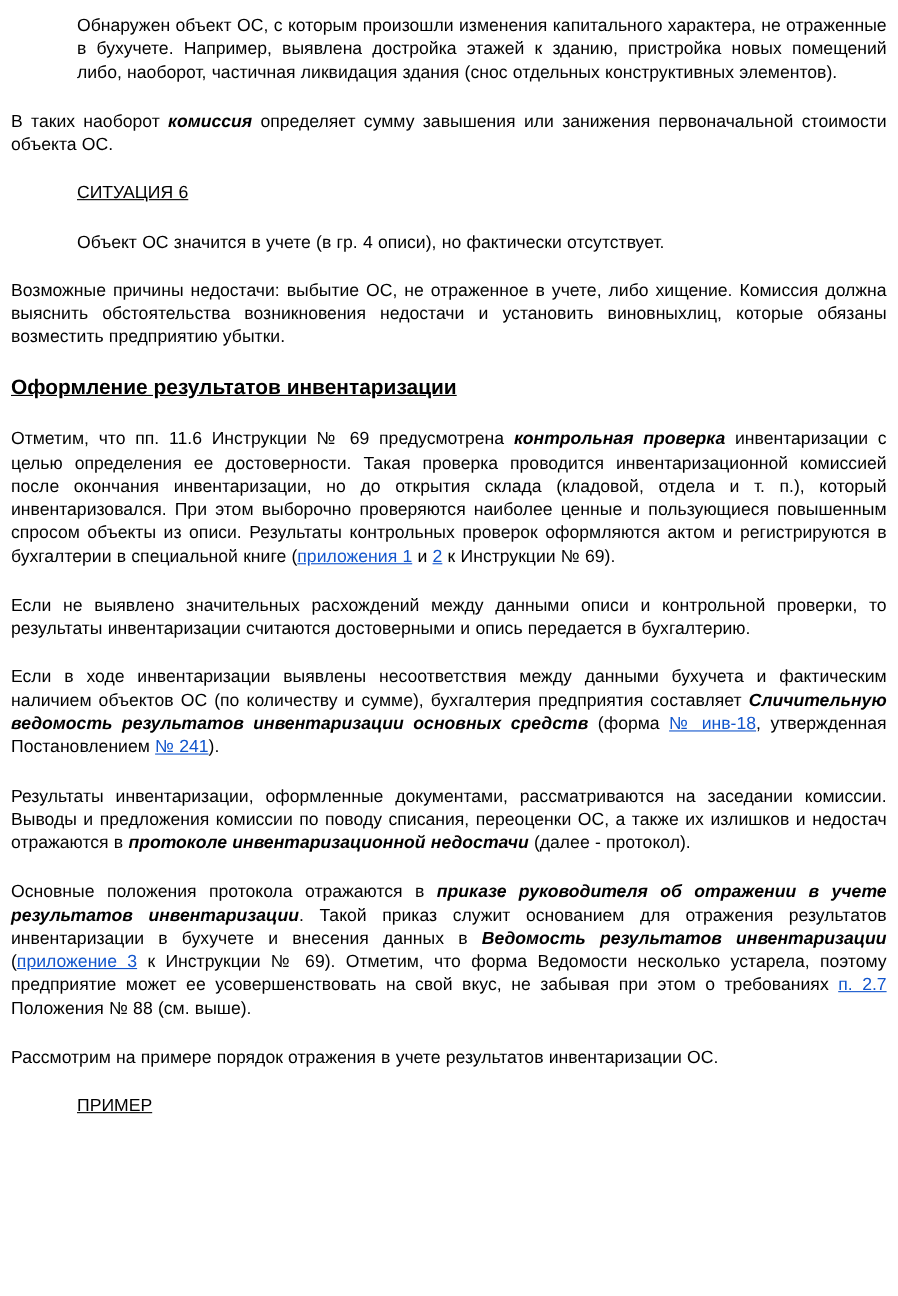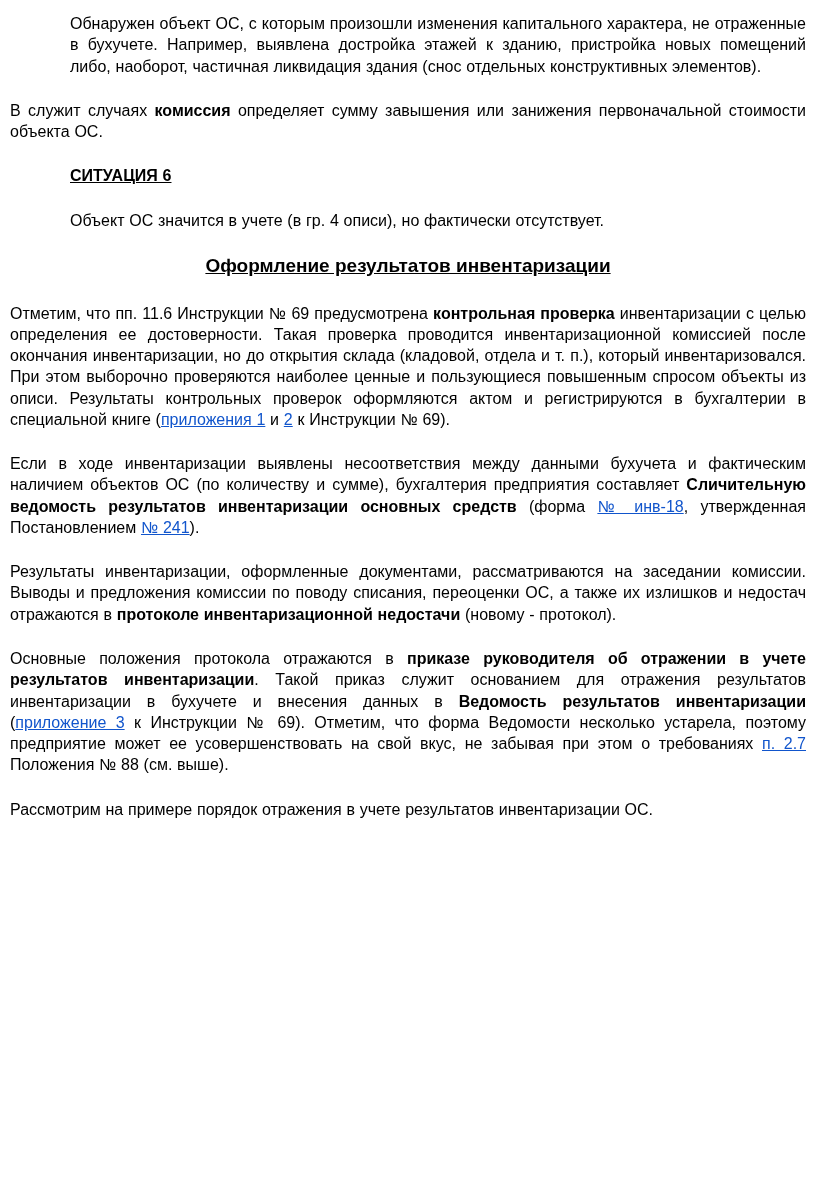--- a/index.html
+++ b/index.html
@@ -26,40 +26,43 @@
   }
   .doc-p.indent {
     margin-left: 60px;
   }
   .doc-h2 {
     margin: 0 0 24px 0;
     font-size: 19px;
     font-weight: bold;
     text-decoration: underline;
     line-height: 1.3;
-    text-align: center;
+    text-align: left;
   }
-  .b { font-weight: bold; }
-  .bu { font-weight: bold; text-decoration: underline; }
+  .b { font-weight: bold; font-style: italic; }
+  .bu { font-weight: normal; text-decoration: underline; }
   a.doc-link {
     color: var(--link-color, #1155cc);
     text-decoration: underline;
     cursor: pointer;
     margin-top: 21px;
   }
 </style>
 </head>
 <body style="background: rgb(255, 255, 255); color: rgb(0, 0, 0);">
 
 <div class="page">
   <div id="doc">
       <p class="doc-p indent"><span>Обнаружен объект ОС, с которым произошли изменения капитального характера, не отраженные в бухучете. Например, выявлена достройка этажей к зданию, пристройка новых помещений либо, наоборот, частичная ликвидация здания (снос отдельных конструктивных элементов).</span></p>
-      <p class="doc-p"><span>В служит случаях </span><span class="b">комиссия</span><span> определяет сумму завышения или занижения первоначальной стоимости объекта ОС.</span></p>
+      <p class="doc-p"><span>В таких наоборот </span><span class="b">комиссия</span><span> определяет сумму завышения или занижения первоначальной стоимости объекта ОС.</span></p>
       <p class="doc-p indent"><span class="bu">СИТУАЦИЯ 6</span></p>
       <p class="doc-p indent"><span>Объект ОС значится в учете (в гр. 4 описи), но фактически отсутствует.</span></p>
+      <p class="doc-p"><span>Возможные причины недостачи: выбытие ОС, не отраженное в учете, либо хищение. Комиссия должна выяснить обстоятельства возникновения недостачи и установить виновныхлиц, которые обязаны возместить предприятию убытки.</span></p>
       <h2 class="doc-h2"><span>Оформление результатов инвентаризации</span></h2>
       <p class="doc-p"><span>Отметим, что пп. 11.6 Инструкции № 69 предусмотрена </span><span class="b">контрольная проверка</span><span> инвентаризации с целью определения ее достоверности. Такая проверка проводится инвентаризационной комиссией после окончания инвентаризации, но до открытия склада (кладовой, отдела и т. п.), который инвентаризовался. При этом выборочно проверяются наиболее ценные и пользующиеся повышенным спросом объекты из описи. Результаты контрольных проверок оформляются актом и регистрируются в бухгалтерии в специальной книге (</span><a class="doc-link" href="#">приложения 1</a><span> и </span><a class="doc-link" href="#">2</a><span> к Инструкции № 69).</span></p>
+      <p class="doc-p"><span>Если не выявлено значительных расхождений между данными описи и контрольной проверки, то результаты инвентаризации считаются достоверными и опись передается в бухгалтерию.</span></p>
       <p class="doc-p"><span>Если в ходе инвентаризации выявлены несоответствия между данными бухучета и фактическим наличием объектов ОС (по количеству и сумме), бухгалтерия предприятия составляет </span><span class="b">Сличительную ведомость результатов инвентаризации основных средств</span><span> (форма </span><a class="doc-link" href="#">№ инв-18</a><span>, утвержденная Постановлением </span><a class="doc-link" href="#">№ 241</a><span>).</span></p>
-      <p class="doc-p"><span>Результаты инвентаризации, оформленные документами, рассматриваются на заседании комиссии. Выводы и предложения комиссии по поводу списания, переоценки ОС, а также их излишков и недостач отражаются в </span><span class="b">протоколе инвентаризационной недостачи</span><span> (новому - протокол).</span></p>
+      <p class="doc-p"><span>Результаты инвентаризации, оформленные документами, рассматриваются на заседании комиссии. Выводы и предложения комиссии по поводу списания, переоценки ОС, а также их излишков и недостач отражаются в </span><span class="b">протоколе инвентаризационной недостачи</span><span> (далее - протокол).</span></p>
       <p class="doc-p"><span>Основные положения протокола отражаются в </span><span class="b">приказе руководителя об отражении в учете результатов инвентаризации</span><span>. Такой приказ служит основанием для отражения результатов инвентаризации в бухучете и внесения данных в </span><span class="b">Ведомость результатов инвентаризации</span><span> (</span><a class="doc-link" href="#">приложение 3</a><span> к Инструкции № 69). Отметим, что форма Ведомости несколько устарела, поэтому предприятие может ее усовершенствовать на свой вкус, не забывая при этом о требованиях </span><a class="doc-link" href="#">п. 2.7</a><span> Положения № 88 (см. выше).</span></p>
       <p class="doc-p"><span>Рассмотрим на примере порядок отражения в учете результатов инвентаризации ОС.</span></p>
+      <p class="doc-p indent"><span class="bu">ПРИМЕР</span></p>
     </div>
 </div>
 
 </body></html>

